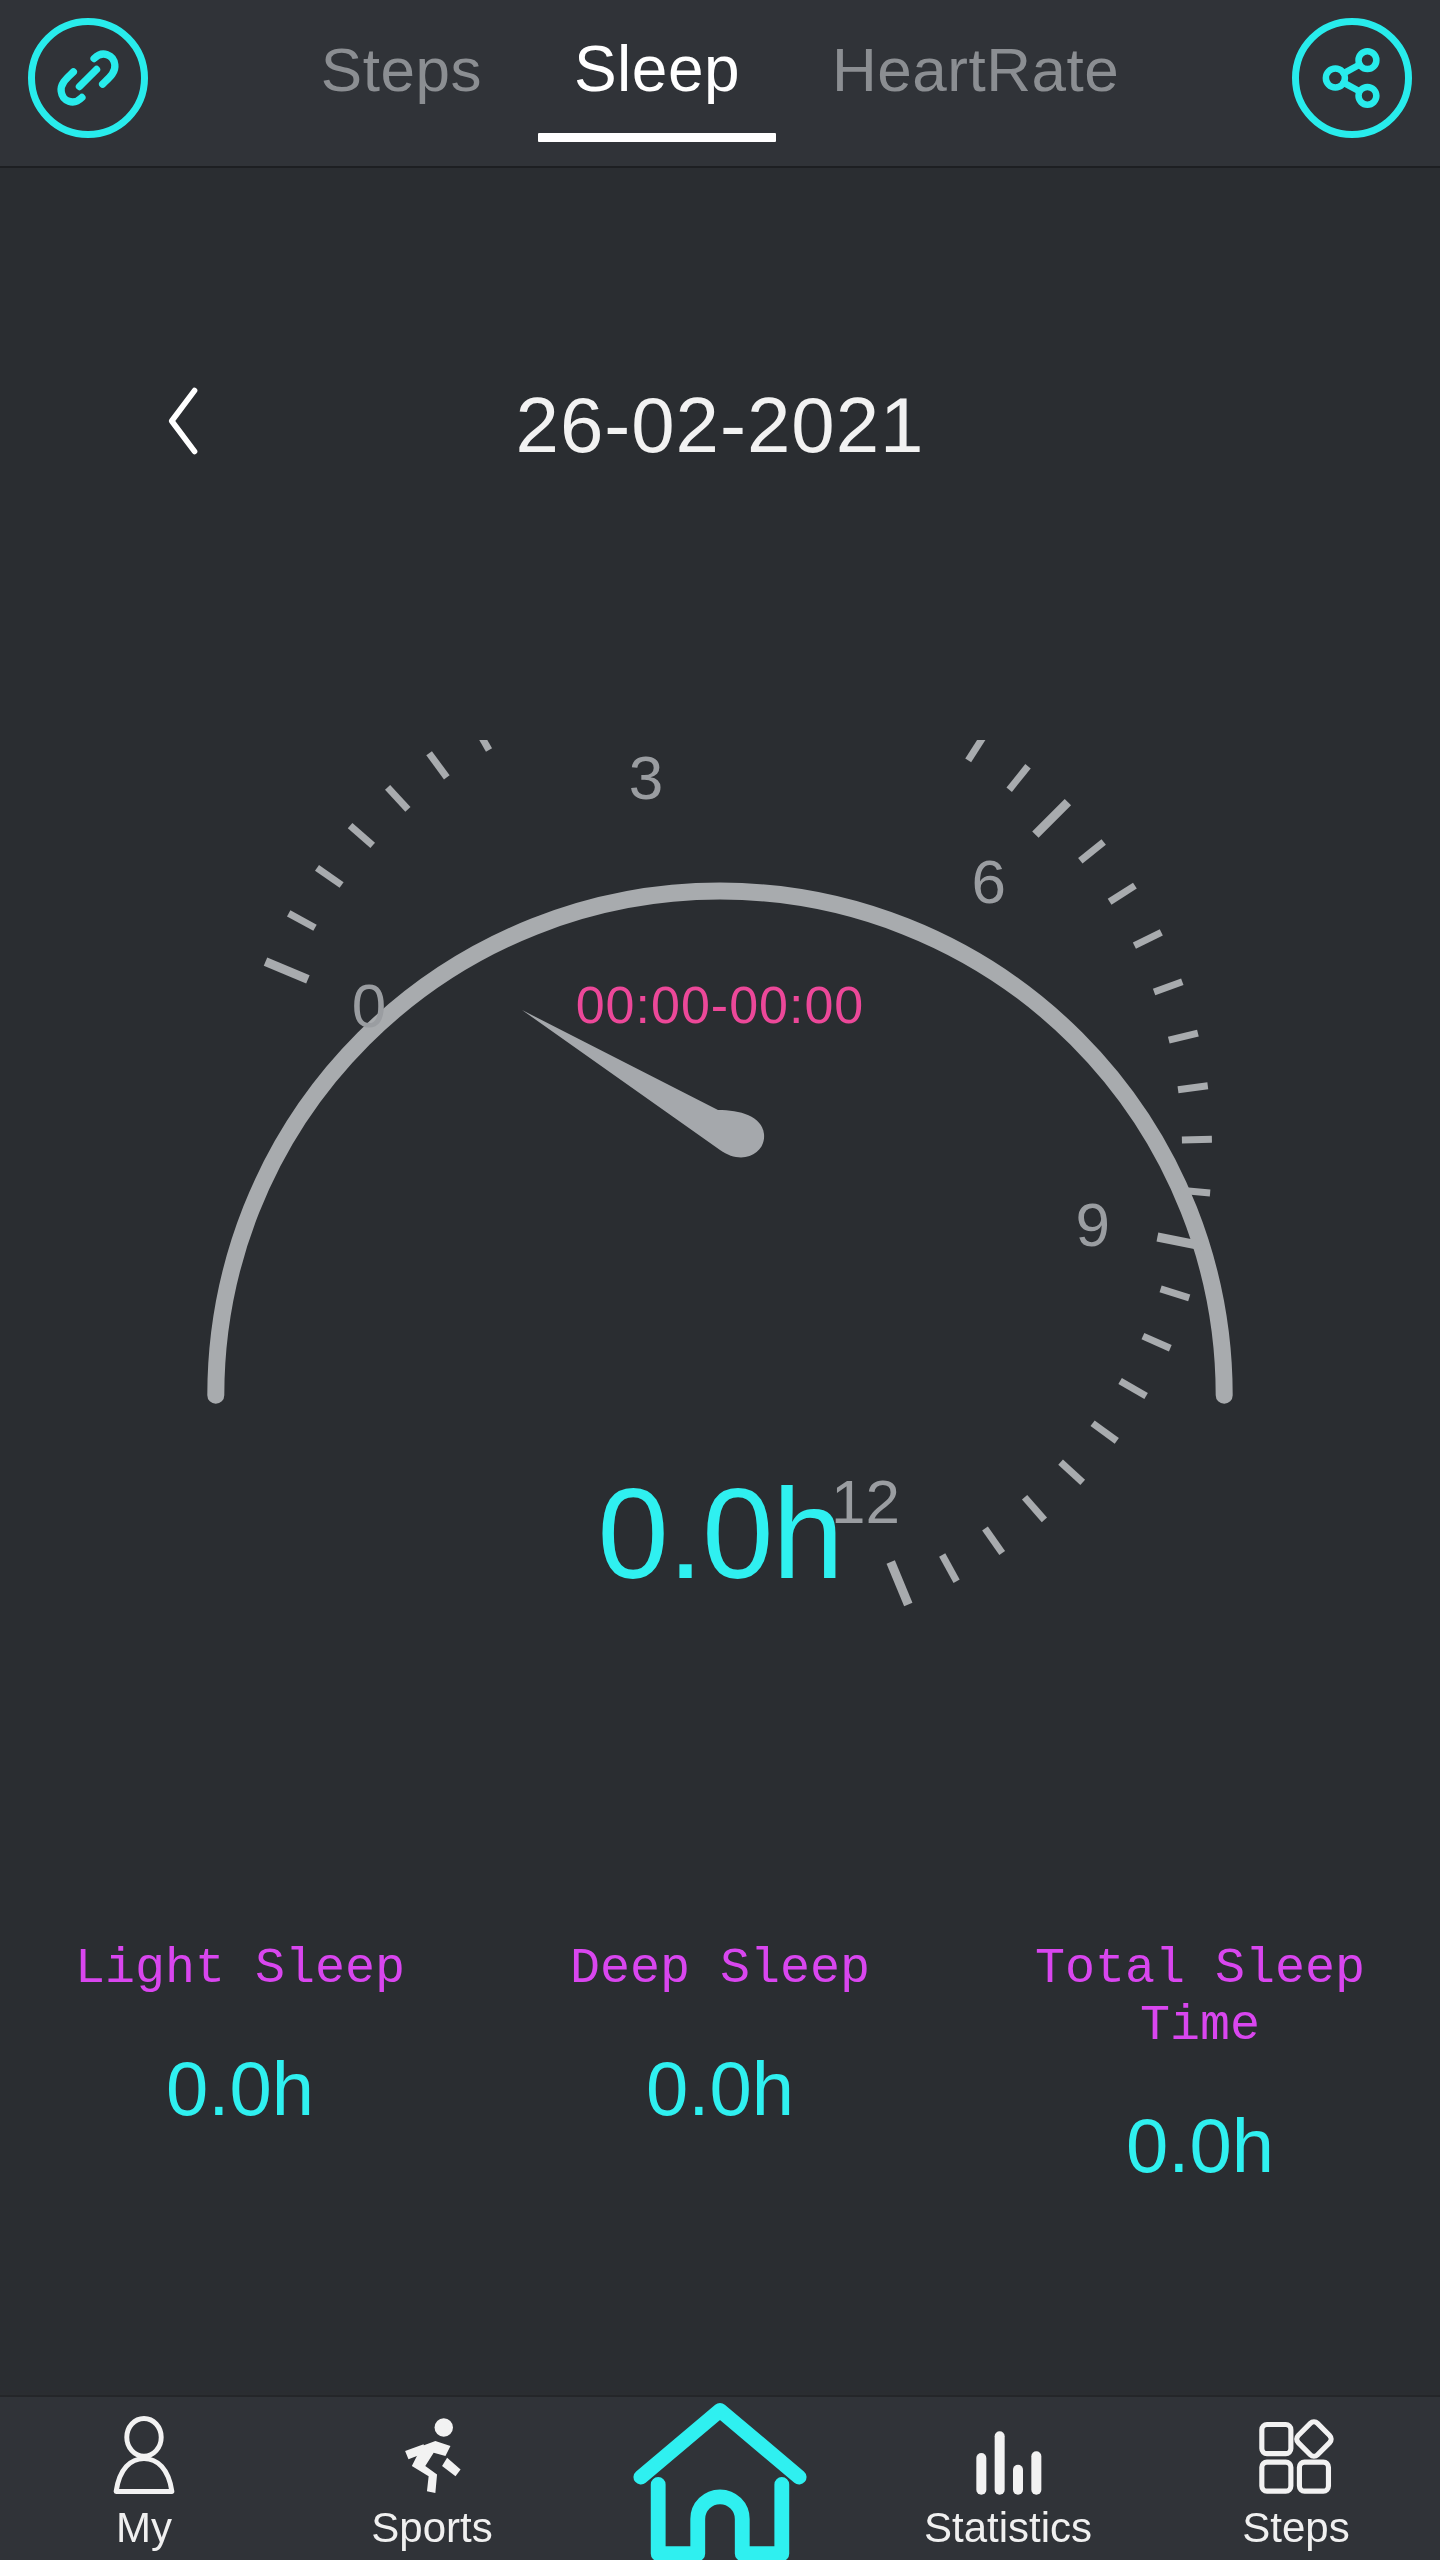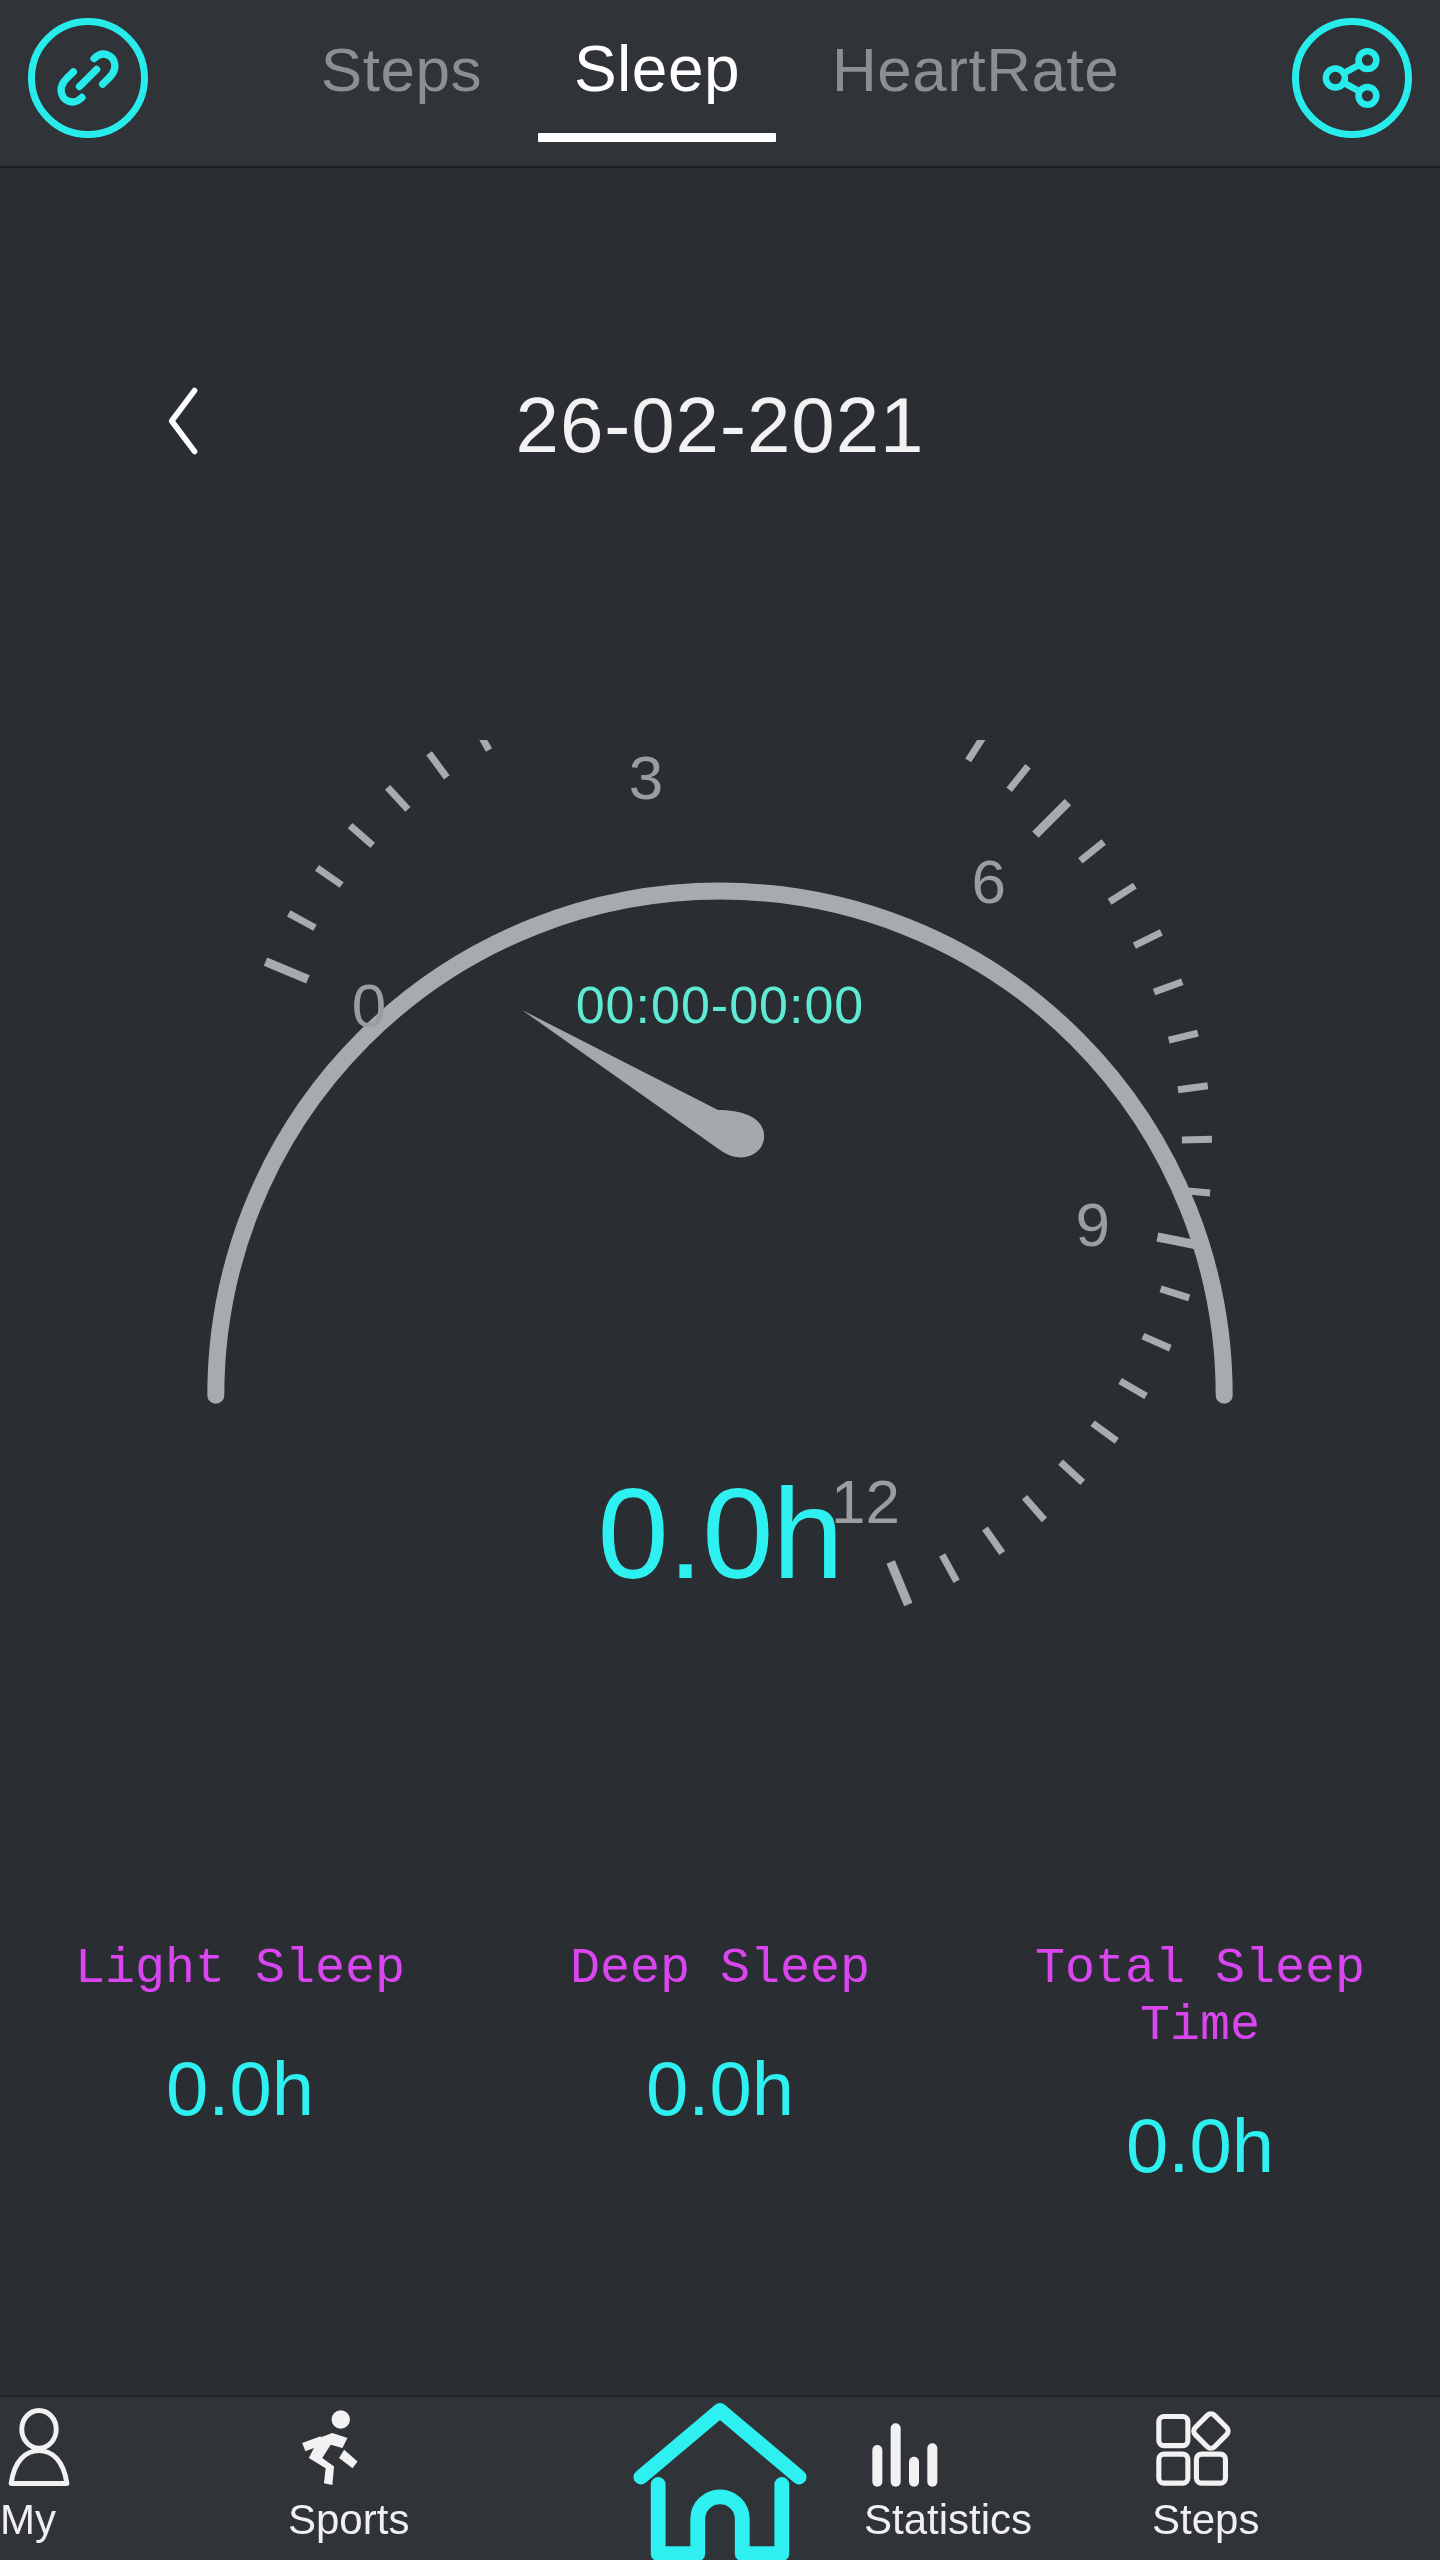--- a/index.html
+++ b/index.html
@@ -56,21 +56,21 @@
   }
 
   
   .gauge-wrap{
     position:absolute; left:180px; top:740px; width:1080px; height:900px;
   }
   .gauge-wrap svg{ display:block; width:1080px; height:900px; }
 
   .gauge-time{
     position:absolute; left:0; top:975px; width:1440px;
-    text-align:center; color:#5eead4; font-size:52px; font-weight:300;
+    text-align:center; color:#ec4899; font-size:52px; font-weight:300;
     letter-spacing:1px;
   }
   .gauge-value{
     position:absolute; left:0; top:1460px; width:1440px;
     text-align:center; color:#2ff0f0; font-size:128px; font-weight:300;
     letter-spacing:-1px;
   }
 
   
   .stats{
@@ -82,22 +82,22 @@
   .stat-value{ color:#2ff0f0; font-size:76px; font-weight:300; margin-top:48px; }
 
   
   .bottomnav{
     position:absolute; left:0; bottom:0; width:1440px; height:165px;
     background:#303338; border-top:2px solid #242629;
     display:flex; align-items:flex-end;
   }
   .navitem{
     flex:1; height:165px; position:relative;
-    display:flex; flex-direction:column; align-items:flex-start; justify-content:flex-end;
-    padding-bottom:16px;
+    display:flex; flex-direction:column; align-items:center; justify-content:flex-end;
+    padding-bottom:8px;
   }
   .navicon{ height:86px; display:flex; align-items:flex-end; justify-content:center; }
   .navlabel{ color:#f0f0f0; font-size:42px; margin-top:6px; }
   .navitem.home .home-svg{
     position:absolute; left:50%; transform:translateX(-50%); bottom:-6px;
   }
 </style>
 </head>
 <body>
 

